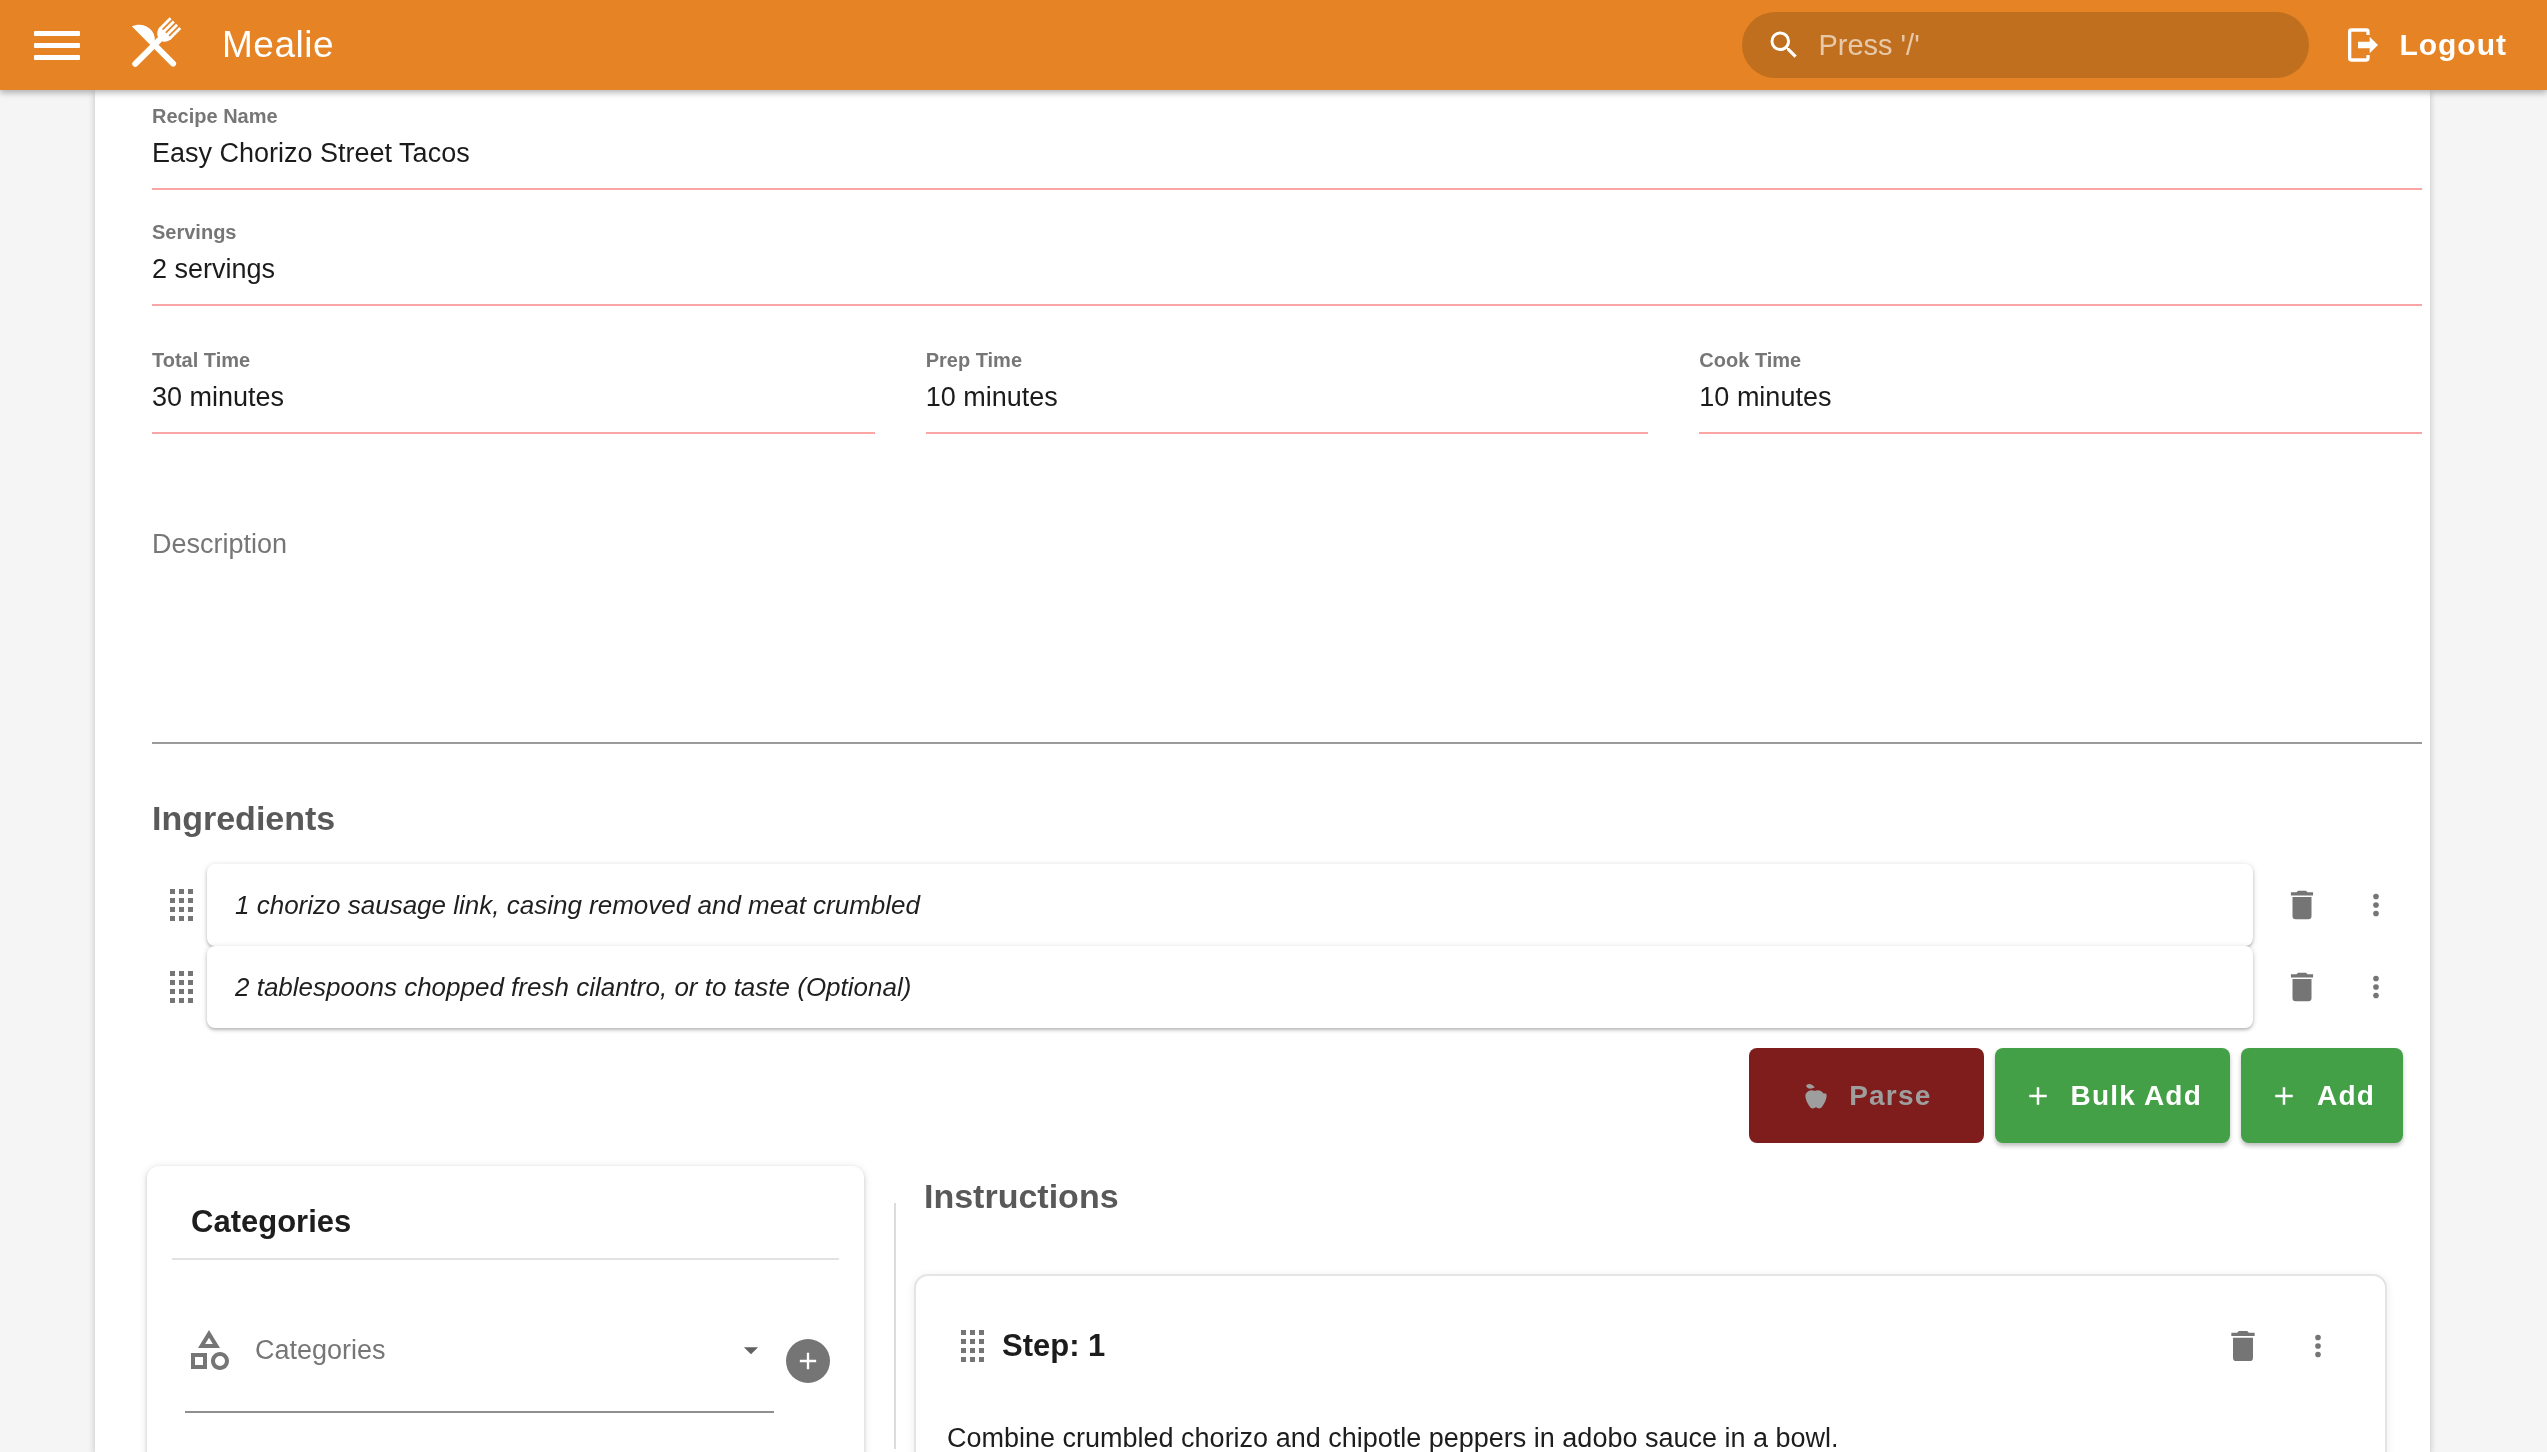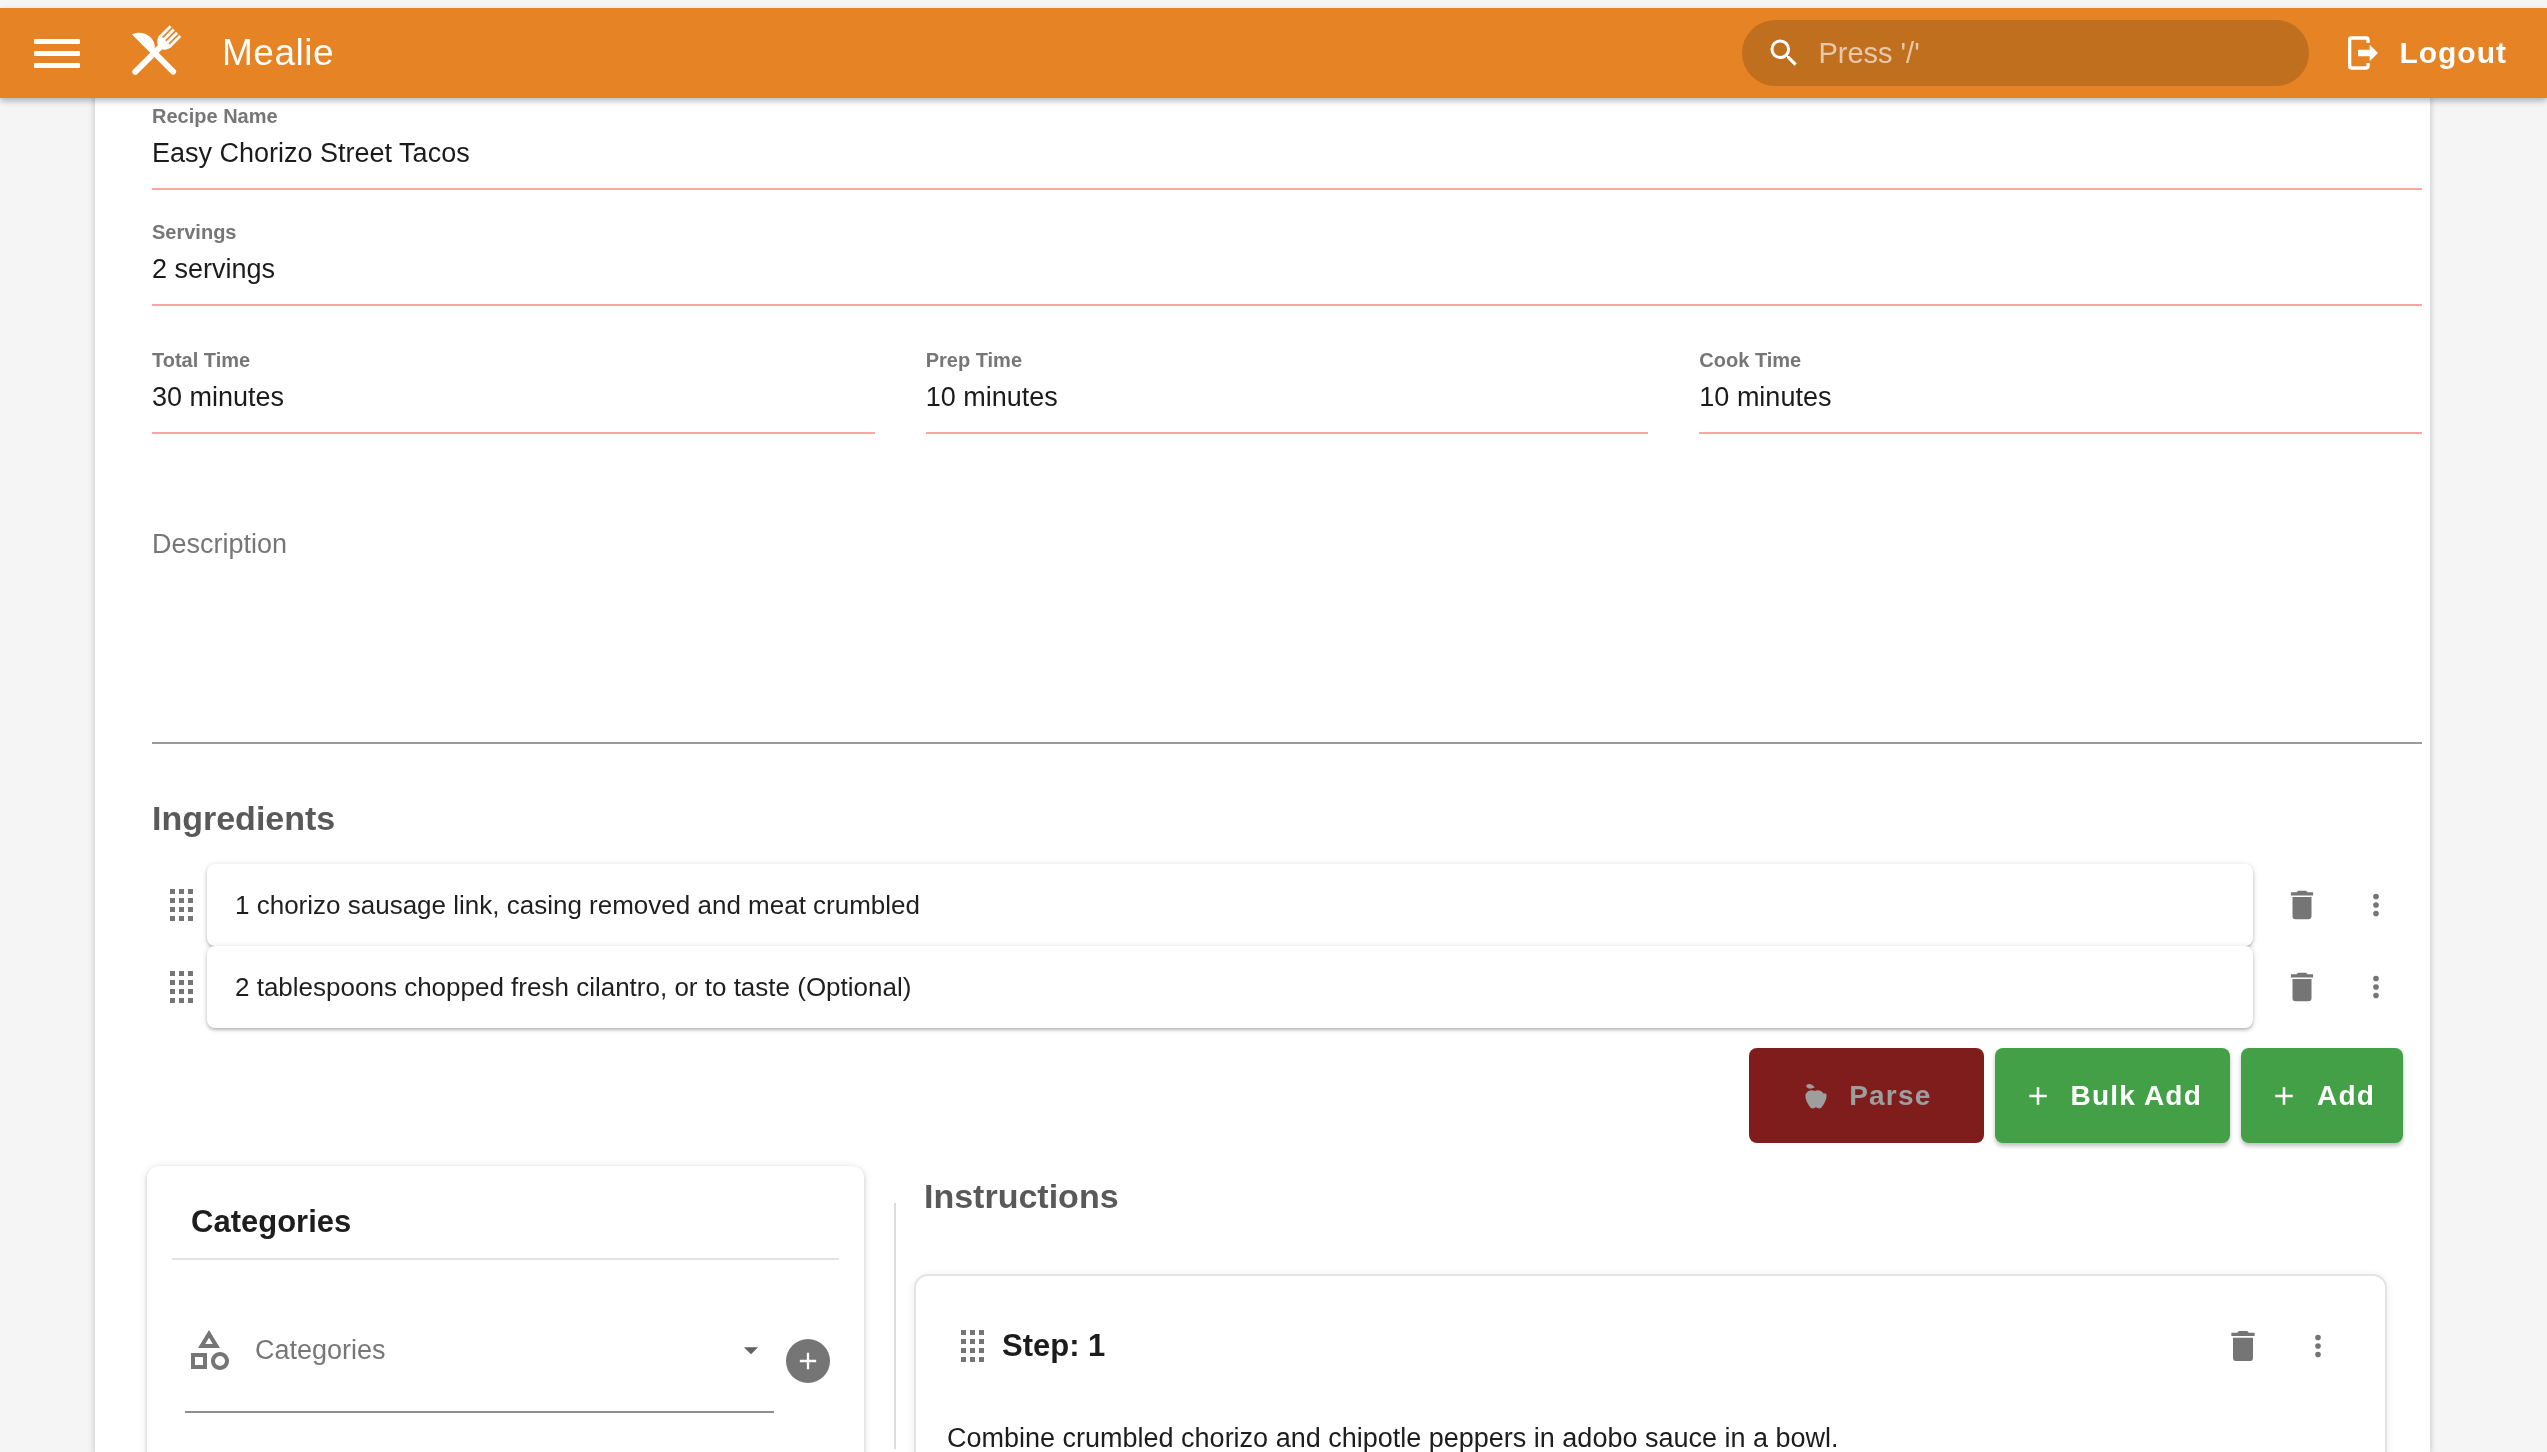--- a/index.html
+++ b/index.html
@@ -1,21 +1,21 @@
 <!DOCTYPE html>
 <html><head>
 <meta charset="utf-8">
 <style>
   * { box-sizing: border-box; margin: 0; padding: 0; }
   html,body { background:#e9e9e9; }
   body { font-family:"Liberation Sans", sans-serif; }
   .page { position:relative; width:2547px; height:1453px; overflow:hidden; background:#f5f5f5; }
 
   
-  .appbar { position:absolute; left:0; top:8px; width:2547px; height:90px; background:#E58325;
+  .appbar { position:absolute; left:0; top:0; width:2547px; height:90px; background:#E58325;
             display:flex; align-items:center; padding:0 40px 0 30px; z-index:10;
             box-shadow:0 3px 6px rgba(0,0,0,.28); }
   .hamburger { width:54px; height:54px; display:flex; flex-direction:column; justify-content:center; gap:7px;
                background:none; border:none; cursor:pointer; padding:0 4px; }
   .hamburger span { display:block; height:5px; border-radius:1px; background:#fff; }
   .logo { margin-left:36px; width:68px; height:68px; }
   .app-title { margin-left:34px; color:#fff; font-size:37px; font-weight:500; letter-spacing:0.5px; }
   .appbar-spacer { flex:1; }
   .search-pill { display:flex; align-items:center; width:567px; height:66px; border-radius:33px;
                  background:#C06F1E; padding:0 24px; }
@@ -44,21 +44,21 @@
   .desc-label { padding-top:48px; font-size:27px; line-height:32px; color:#767676; }
 
   .section-heading { margin-top:52px; font-size:34px; line-height:44px; font-weight:700; color:#595959; }
 
   .ing-rows { margin-top:24px; }
   .ing-row { display:flex; align-items:center; height:82px; }
   .ing-row + .ing-row { }
   .drag-handle { flex:none; margin:0 14px 0 18px; width:23px; height:32px; cursor:grab; }
   .ing-card { flex:1; height:82px; background:#fff; border-radius:8px;
               box-shadow:0 2px 3px rgba(0,0,0,.2), 0 1px 6px rgba(0,0,0,.14);
-              display:flex; align-items:center; padding:0 28px; margin-right:25px; }
+              display:flex; align-items:center; padding:0 28px; margin-right:25px;font-style:italic; }
   .ing-text { font-size:26px; color:#1f1f1f; }
   .icon-btn { background:none; border:none; cursor:pointer; display:flex; align-items:center; justify-content:center; }
   .ing-row .trash-btn { width:48px; }
   .ing-row .kebab-btn { width:48px; margin-left:26px; margin-right:22px; }
 
   .btn-row { display:flex; justify-content:flex-end; align-items:center; margin-top:20px; padding-right:19px; }
   .btn { height:95px; border:none; border-radius:8px; display:flex; align-items:center;
          font-family:"Liberation Sans",sans-serif; font-size:28px; font-weight:700; letter-spacing:1.2px; cursor:pointer; }
   .btn svg { margin-right:18px; }
   .btn-disabled { background:#7f1d1d; color:#9E9E9E; padding:0 52px; cursor:default; }

